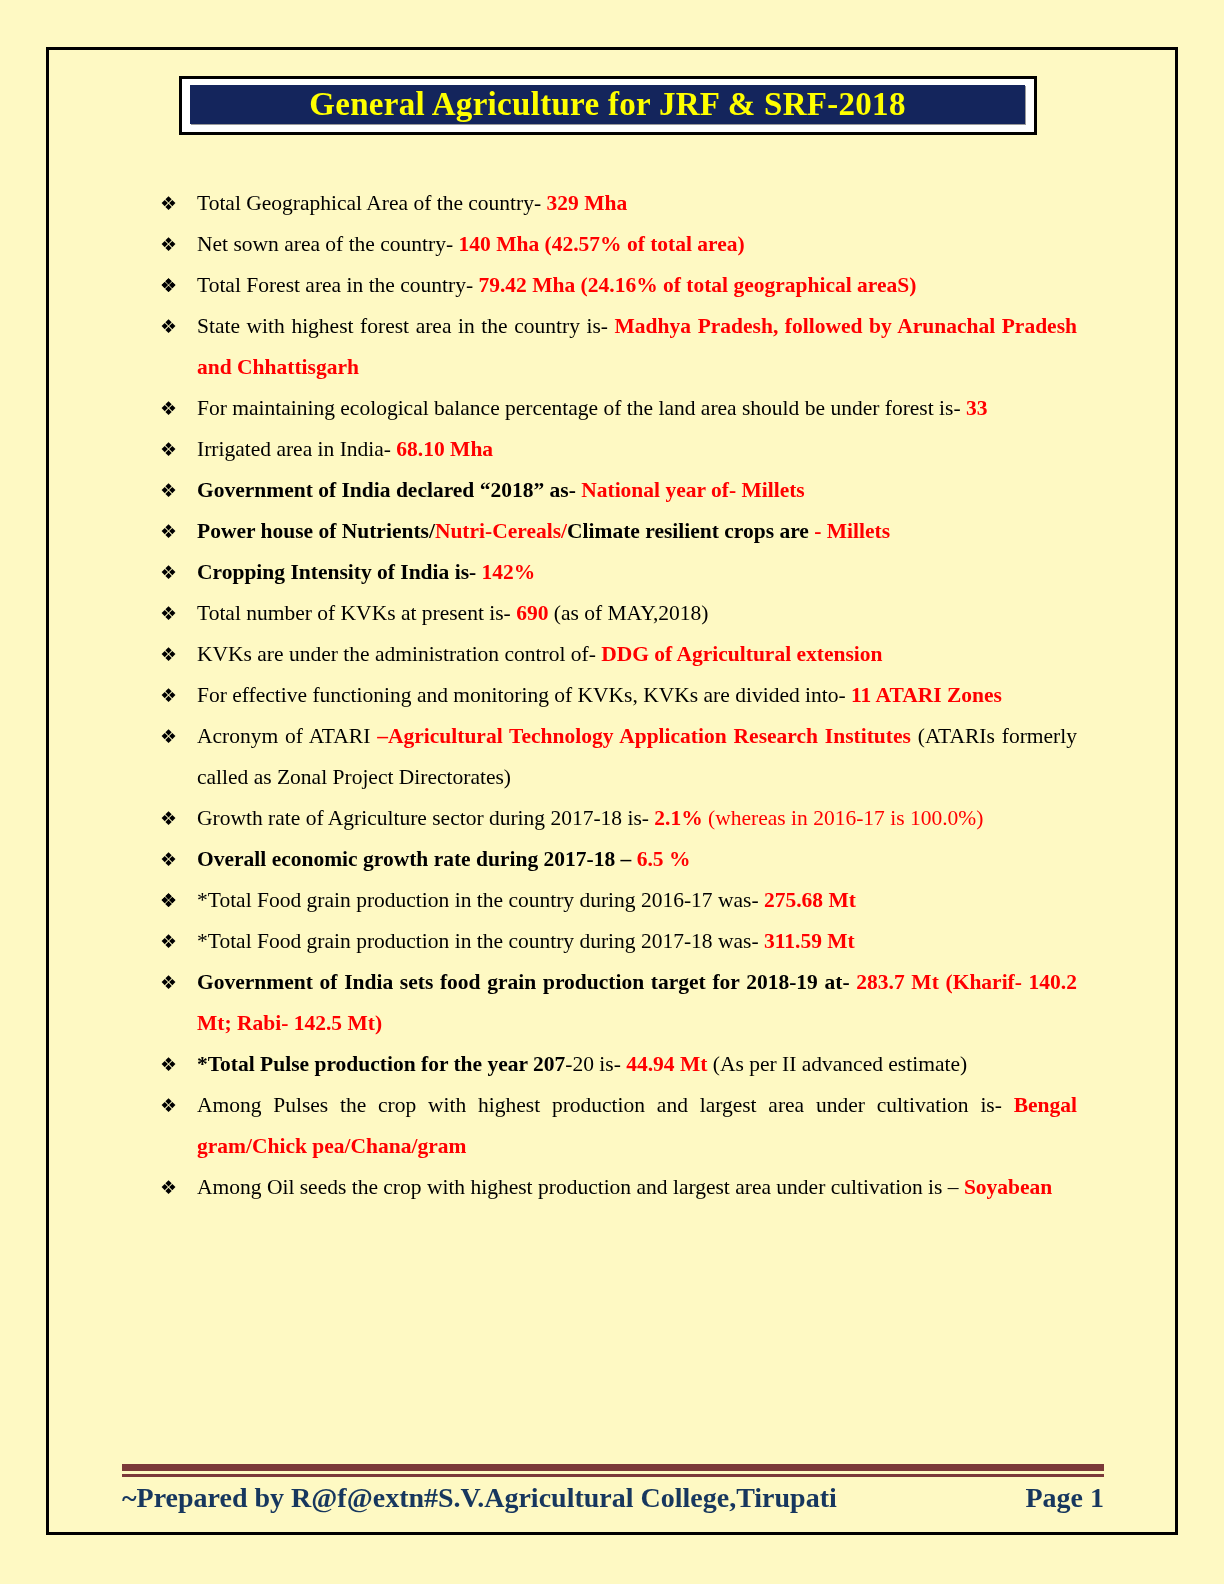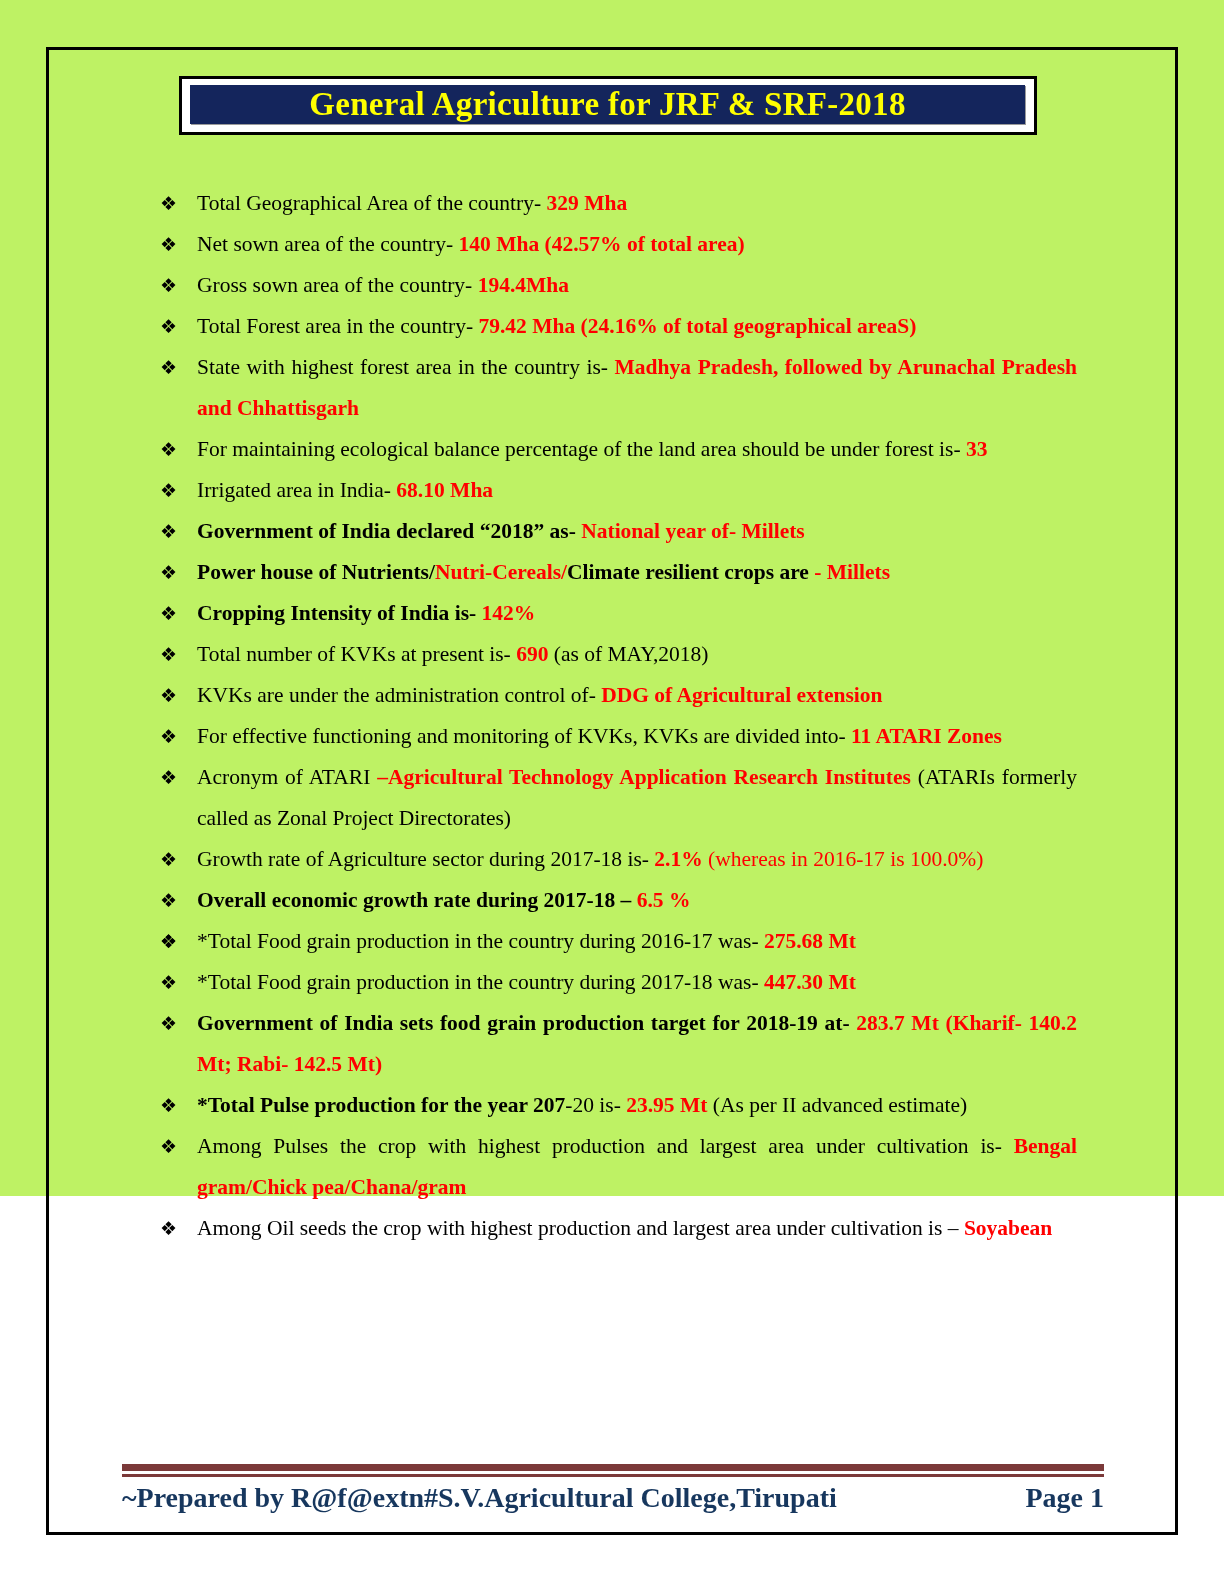--- a/index.html
+++ b/index.html
@@ -7,22 +7,22 @@
     padding: 0;
     background: #ffffff;
     width: 1224px;
     height: 1584px;
     overflow: hidden;
     font-family: "Liberation Serif", serif;
   }
   .page {
     position: relative;
     width: 1224px;
-    height: 1196px;
-    background: #bef264;
+    height: 1584px;
+    background: #fef9c3;
   }
   .page-border {
     position: absolute;
     left: 46px;
     top: 47px;
     width: 1132px;
     height: 1488px;
     border: 3px solid #000000;
     box-sizing: border-box;
   }
@@ -107,39 +107,39 @@
 
   <div class="banner">
     <div class="banner-inner">
       <span class="page-title">General Agriculture for JRF &amp; SRF-2018</span>
     </div>
   </div>
 
   <div class="content" id="bullet-list">
       <div class="item"><span class="bullet">❖</span><span class="text"><span class="seg">Total Geographical Area of the country- </span><span class="seg red bold">329 Mha</span></span></div>
       <div class="item"><span class="bullet">❖</span><span class="text"><span class="seg">Net sown area of the country- </span><span class="seg red bold">140 Mha (42.57% of total area)</span></span></div>
-      <div class="item"><span class="bullet">❖</span><span class="text"><span class="seg">Gross sown area of the country- </span><span class="seg red bold">194.4Mha</span></span></div>
+      <div class="item"><span class="bullet">❖</span></div>
       <div class="item"><span class="bullet">❖</span><span class="text"><span class="seg">Total Forest area in the country- </span><span class="seg red bold">79.42 Mha (24.16% of total geographical areaS)</span></span></div>
       <div class="item"><span class="bullet">❖</span><span class="text"><span class="seg">State with highest forest area in the country is- </span><span class="seg red bold">Madhya Pradesh, followed by Arunachal Pradesh and Chhattisgarh</span></span></div>
       <div class="item"><span class="bullet">❖</span><span class="text"><span class="seg">For maintaining ecological balance percentage of the land area should be under forest is- </span><span class="seg red bold">33</span></span></div>
       <div class="item"><span class="bullet">❖</span><span class="text"><span class="seg">Irrigated area in India- </span><span class="seg red bold">68.10 Mha</span></span></div>
       <div class="item"><span class="bullet">❖</span><span class="text"><span class="seg bold">Government of India declared “2018” as- </span><span class="seg red bold">National year of- Millets</span></span></div>
       <div class="item"><span class="bullet">❖</span><span class="text"><span class="seg bold">Power house of Nutrients/</span><span class="seg red bold">Nutri-Cereals/</span><span class="seg bold">Climate resilient crops are </span><span class="seg red bold">- Millets</span></span></div>
       <div class="item"><span class="bullet">❖</span><span class="text"><span class="seg bold">Cropping Intensity of India is- </span><span class="seg red bold">142%</span></span></div>
       <div class="item"><span class="bullet">❖</span><span class="text"><span class="seg">Total number of KVKs at present is- </span><span class="seg red bold">690</span><span class="seg"> (as of MAY,2018)</span></span></div>
       <div class="item"><span class="bullet">❖</span><span class="text"><span class="seg">KVKs are under the administration control of- </span><span class="seg red bold">DDG of Agricultural extension</span></span></div>
       <div class="item"><span class="bullet">❖</span><span class="text"><span class="seg">For effective functioning and monitoring of KVKs, KVKs are divided into- </span><span class="seg red bold">11 ATARI Zones</span></span></div>
       <div class="item"><span class="bullet">❖</span><span class="text"><span class="seg">Acronym of ATARI </span><span class="seg red bold">–Agricultural Technology Application Research Institutes</span><span class="seg"> (ATARIs formerly called as Zonal Project Directorates)</span></span></div>
       <div class="item"><span class="bullet">❖</span><span class="text"><span class="seg">Growth rate of Agriculture sector during 2017-18 is- </span><span class="seg red bold">2.1%</span><span class="seg red"> (whereas in 2016-17 is 100.0%)</span></span></div>
       <div class="item"><span class="bullet">❖</span><span class="text"><span class="seg bold">Overall economic growth rate during 2017-18 – </span><span class="seg red bold">6.5 %</span></span></div>
       <div class="item"><span class="bullet">❖</span></div>
       <div class="item"><span class="bullet">❖</span><span class="text"><span class="seg">*Total Food grain production in the country during 2016-17 was- </span><span class="seg red bold">275.68 Mt</span></span></div>
-      <div class="item"><span class="bullet">❖</span><span class="text"><span class="seg">*Total Food grain production in the country during 2017-18 was- </span><span class="seg red bold">447.30 Mt</span></span></div>
+      <div class="item"><span class="bullet">❖</span><span class="text"><span class="seg">*Total Food grain production in the country during 2017-18 was- </span><span class="seg red bold">311.59 Mt</span></span></div>
       <div class="item"><span class="bullet">❖</span><span class="text"><span class="seg bold">Government of India sets food grain production target for 2018-19 at- </span><span class="seg red bold">283.7 Mt (Kharif- 140.2 Mt; Rabi- 142.5 Mt)</span></span></div>
-      <div class="item"><span class="bullet">❖</span><span class="text"><span class="seg bold">*Total Pulse production for the year 207</span><span class="seg">-20 is- </span><span class="seg red bold">23.95 Mt</span><span class="seg"> (As per II advanced estimate)</span></span></div>
+      <div class="item"><span class="bullet">❖</span><span class="text"><span class="seg bold">*Total Pulse production for the year 207</span><span class="seg">-20 is- </span><span class="seg red bold">44.94 Mt</span><span class="seg"> (As per II advanced estimate)</span></span></div>
       <div class="item"><span class="bullet">❖</span><span class="text"><span class="seg">Among Pulses the crop with highest production and largest area under cultivation is- </span><span class="seg red bold">Bengal gram/Chick pea/Chana/gram</span></span></div>
       <div class="item"><span class="bullet">❖</span><span class="text"><span class="seg">Among Oil seeds the crop with highest production and largest area under cultivation is – </span><span class="seg red bold">Soyabean</span></span></div>
     </div>
 
   <div class="footer-rule">
     <div class="rule-thick"></div>
     <div class="rule-gap"></div>
     <div class="rule-thin"></div>
   </div>
 

